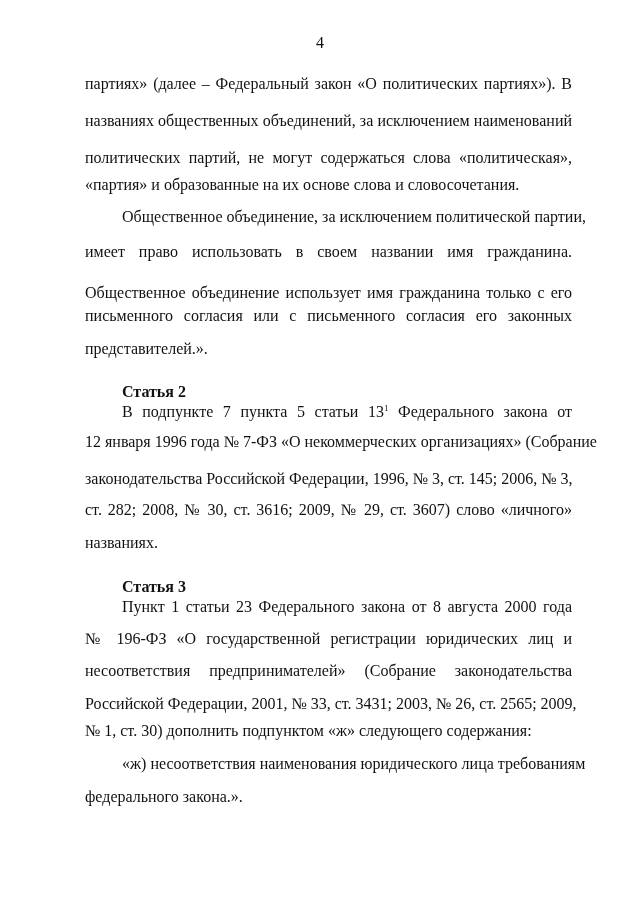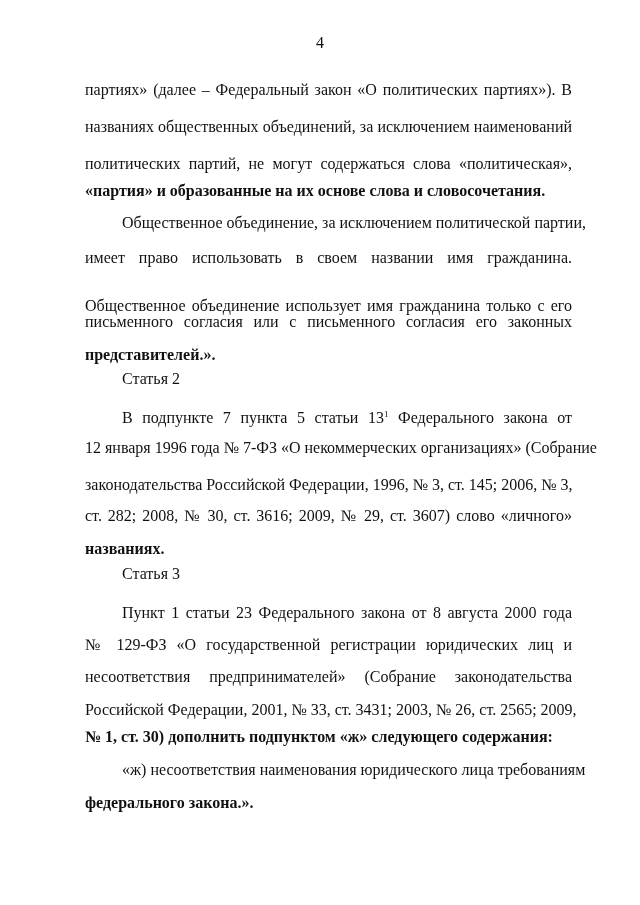--- a/index.html
+++ b/index.html
@@ -1,53 +1,53 @@
 <!DOCTYPE html>
 <html><head>
   <meta charset="utf-8">
   <style>
     html, body { margin: 0; padding: 0; background: #ffffff; }
     body { width: 640px; height: 905px; position: relative; overflow: hidden;
       font-family: "Liberation Serif", serif; color: #111; }
     .page-num { position: absolute; top: 34px; left: 0; width: 640px; text-align: center; font-size: 16px; }
     .line { position: absolute; left: 85px; width: 487px; font-size: 16px; line-height: 20px;
-      white-space: nowrap; text-align: justify; text-align-last: justify; margin-top: 6px; }
-    .line.last { text-align-last: left; font-weight: bold; }
+      white-space: nowrap; text-align: justify; text-align-last: justify; }
+    .line.last { text-align-last: left; }
     .line.ind { left: 122px; width: 450px; }
-    .heading { position: absolute; left: 122px; font-size: 16px; font-weight: normal; line-height: 20px; }
+    .heading { position: absolute; left: 122px; font-size: 16px; font-weight: bold; line-height: 20px; margin-top: 13px; }
     sup { font-size: 9px; vertical-align: 6px; line-height: 0; }
   </style>
 </head>
 <body>
 
 <div>
   <div class="page-num">4</div>
 
   <div class="line" style="top:74px">партиях» (далее – Федеральный закон «О политических партиях»). В</div>
   <div class="line" style="top:111px">названиях общественных объединений, за исключением наименований</div>
   <div class="line" style="top:148px">политических партий, не могут содержаться слова «политическая»,</div>
   <div class="line last" style="top:175px">«партия» и образованные на их основе слова и словосочетания.</div>
 
   <div class="line ind" style="top:207px">Общественное объединение, за исключением политической партии,</div>
   <div class="line" style="top:242px">имеет право использовать в своем названии имя гражданина.</div>
-  <div class="line" style="top:290px">Общественное объединение использует имя гражданина только с его</div>
+  <div class="line" style="top:283px">Общественное объединение использует имя гражданина только с его</div>
   <div class="line" style="top:306px">письменного согласия или с письменного согласия его законных</div>
   <div class="line last" style="top:339px">представителей.».</div>
 
   <div class="heading" style="top:369px">Статья 2</div>
   <div class="line ind" style="top:402px">
     <span>В подпункте 7 пункта 5 статьи 13</span><sup>1</sup><span> Федерального закона от</span>
   </div>
   <div class="line" style="top:432px">12 января 1996 года № 7-ФЗ «О некоммерческих организациях» (Собрание</div>
   <div class="line" style="top:469px">законодательства Российской Федерации, 1996, № 3, ст. 145; 2006, № 3,</div>
   <div class="line" style="top:500px">ст. 282; 2008, № 30, ст. 3616; 2009, № 29, ст. 3607) слово «личного»</div>
   <div class="line last" style="top:533px">названиях.</div>
 
   <div class="heading" style="top:564px">Статья 3</div>
   <div class="line ind" style="top:597px">Пункт 1 статьи 23 Федерального закона от 8 августа 2000 года</div>
-  <div class="line" style="top:629px">№ 129-ФЗ «О государственной регистрации юридических лиц и</div>
+  <div class="line" style="top:629px">№ 196-ФЗ «О государственной регистрации юридических лиц и</div>
   <div class="line" style="top:661px">несоответствия предпринимателей» (Собрание законодательства</div>
   <div class="line" style="top:694px">Российской Федерации, 2001, № 33, ст. 3431; 2003, № 26, ст. 2565; 2009,</div>
   <div class="line last" style="top:721px">№ 1, ст. 30) дополнить подпунктом «ж» следующего содержания:</div>
 
   <div class="line ind" style="top:754px">«ж) несоответствия наименования юридического лица требованиям</div>
   <div class="line last" style="top:787px">федерального закона.».</div>
 </div>
 
 </body></html>

